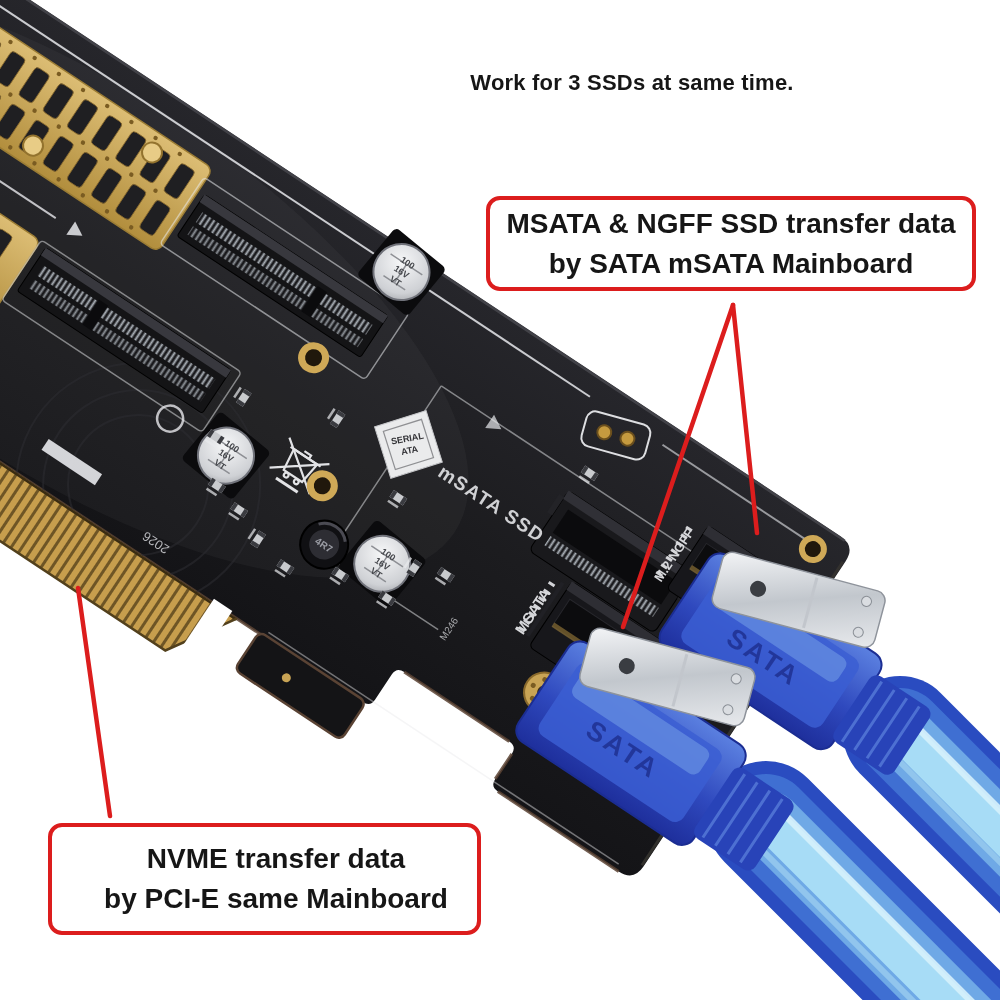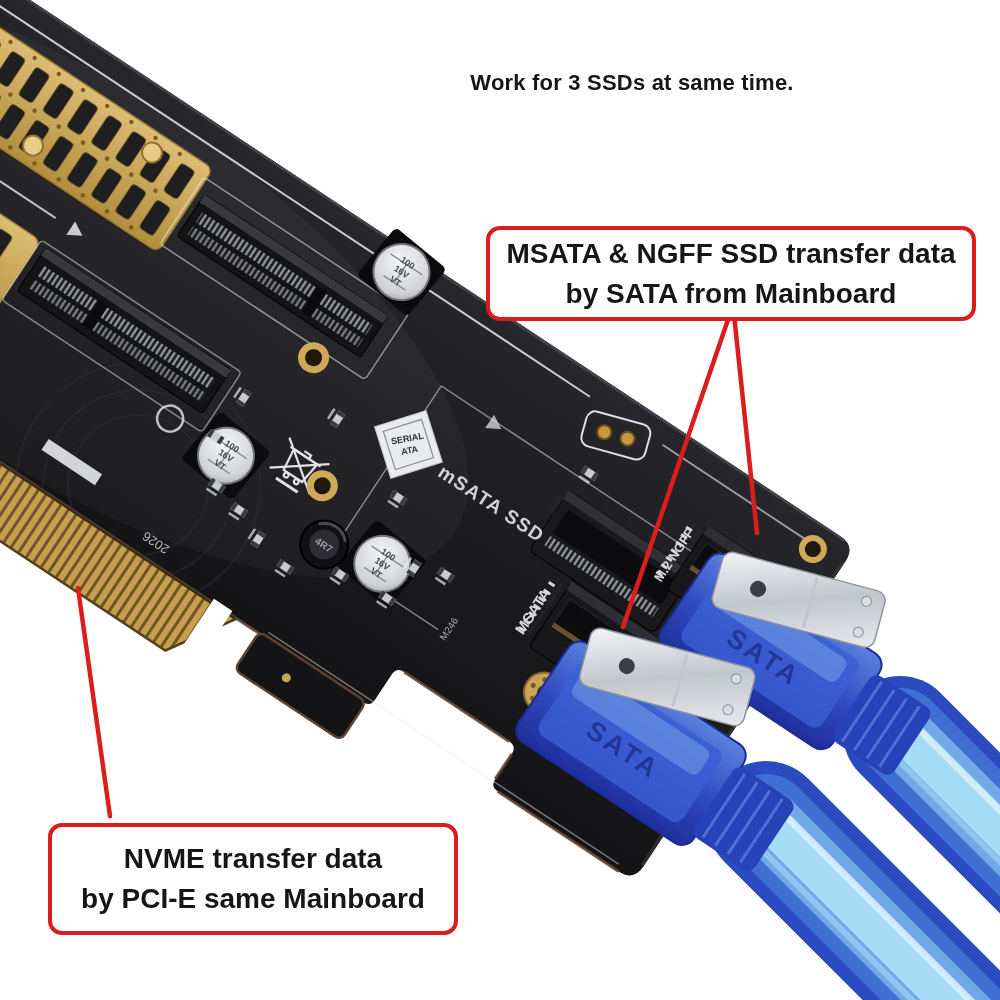--- a/index.html
+++ b/index.html
@@ -4,22 +4,22 @@
 <style>
   html,body{margin:0;padding:0;background:#fff;}
   #stage{position:relative;width:1000px;height:1000px;overflow:hidden;background:#fff;
          font-family:"Liberation Sans",sans-serif;}
   #scene{position:absolute;left:0;top:0;}
   .overlay{position:absolute;color:#161616;font-weight:bold;text-align:center;}
   #title{left:312px;top:70px;width:640px;font-size:22px;letter-spacing:.2px;}
   .callout{border:4px solid #dc1d1d;border-radius:14px;background:#fff;
            display:flex;flex-direction:column;justify-content:center;align-items:center;
            font-size:28px;line-height:1.42;font-weight:bold;}
-  #callout-sata{left:486px;top:226px;width:482px;height:87px;}
-  #callout-nvme{left:48px;top:823px;width:402px;height:104px;}
+  #callout-sata{left:486px;top:196px;width:482px;height:87px;}
+  #callout-nvme{left:48px;top:823px;width:402px;height:104px;padding-left:23px;}
   svg text{font-family:"Liberation Sans",sans-serif;}
 </style>
 </head>
 <body>
 
 <div id="stage">
 
 <svg id="scene" width="1000" height="1000" viewBox="0 0 1000 1000">
   <defs>
     <linearGradient id="pcbGrad" x1="0" y1="0" x2="0" y2="1">
@@ -599,21 +599,21 @@
     <path d="M 733,305 L 623,627"></path>
     <path d="M 733,305 L 757,533"></path>
     <path d="M 78,588 L 110,816"></path>
   </g>
 </svg>
 
 <div id="title" class="overlay">Work for 3 SSDs at same time.</div>
 
 <div id="callout-sata" class="overlay callout">
   <span>MSATA &amp; NGFF SSD transfer data</span>
-  <span>by SATA from Mainboard</span>
+  <span>by SATA mSATA Mainboard</span>
 </div>
 
 <div id="callout-nvme" class="overlay callout">
   <span>NVME transfer data</span>
   <span>by PCI-E same Mainboard</span>
 </div>
 
 </div>
 
 </body></html>

